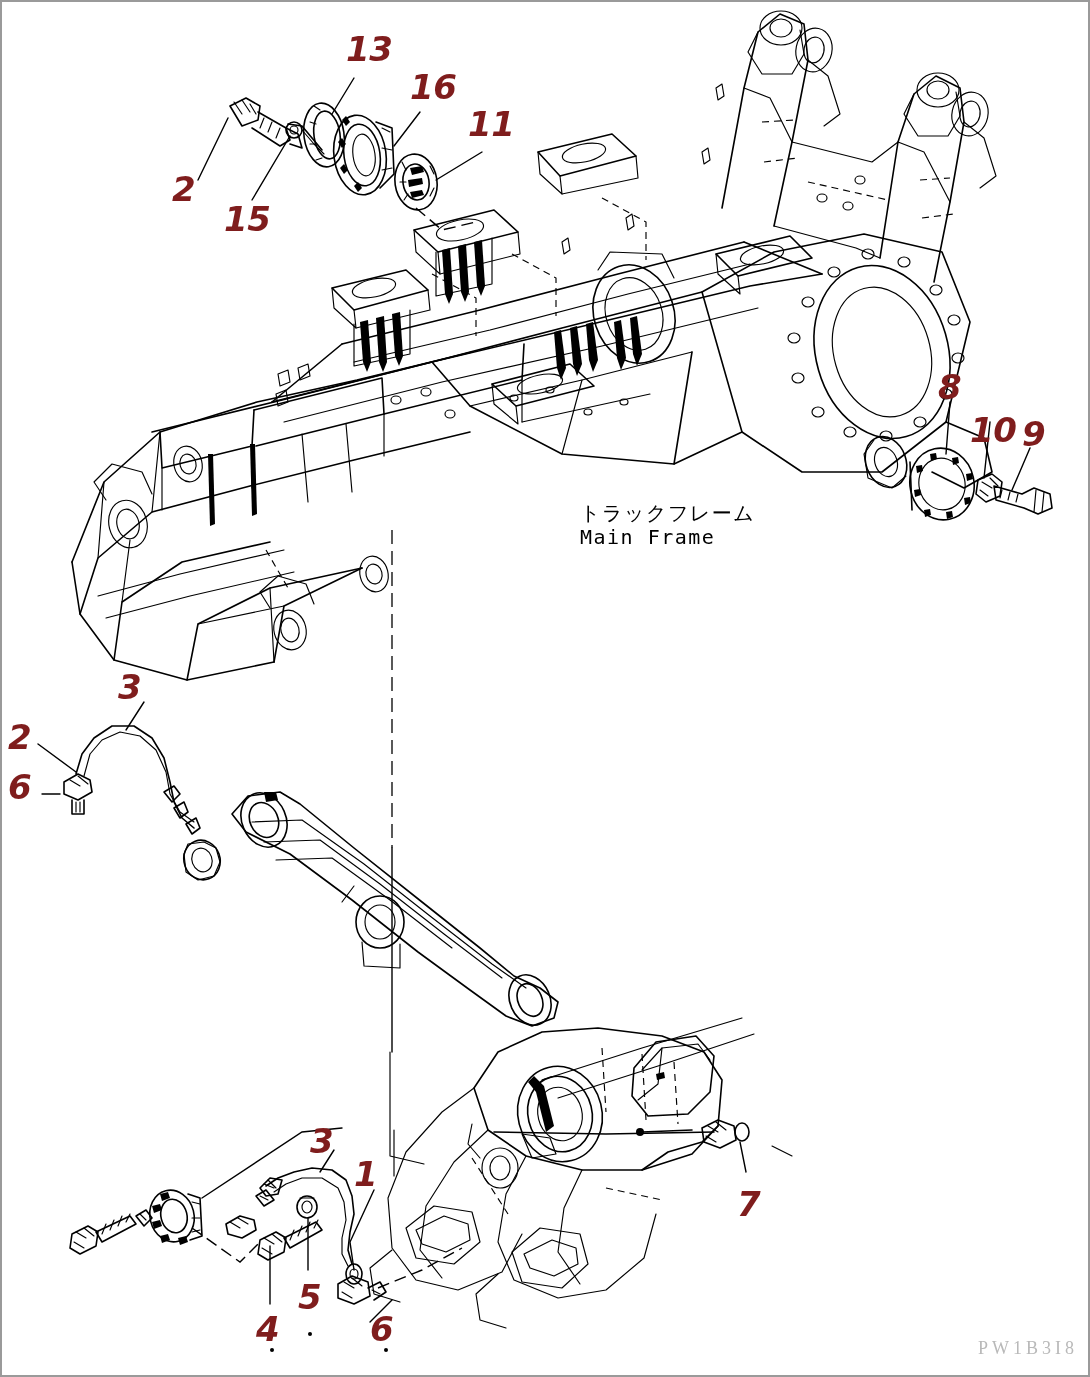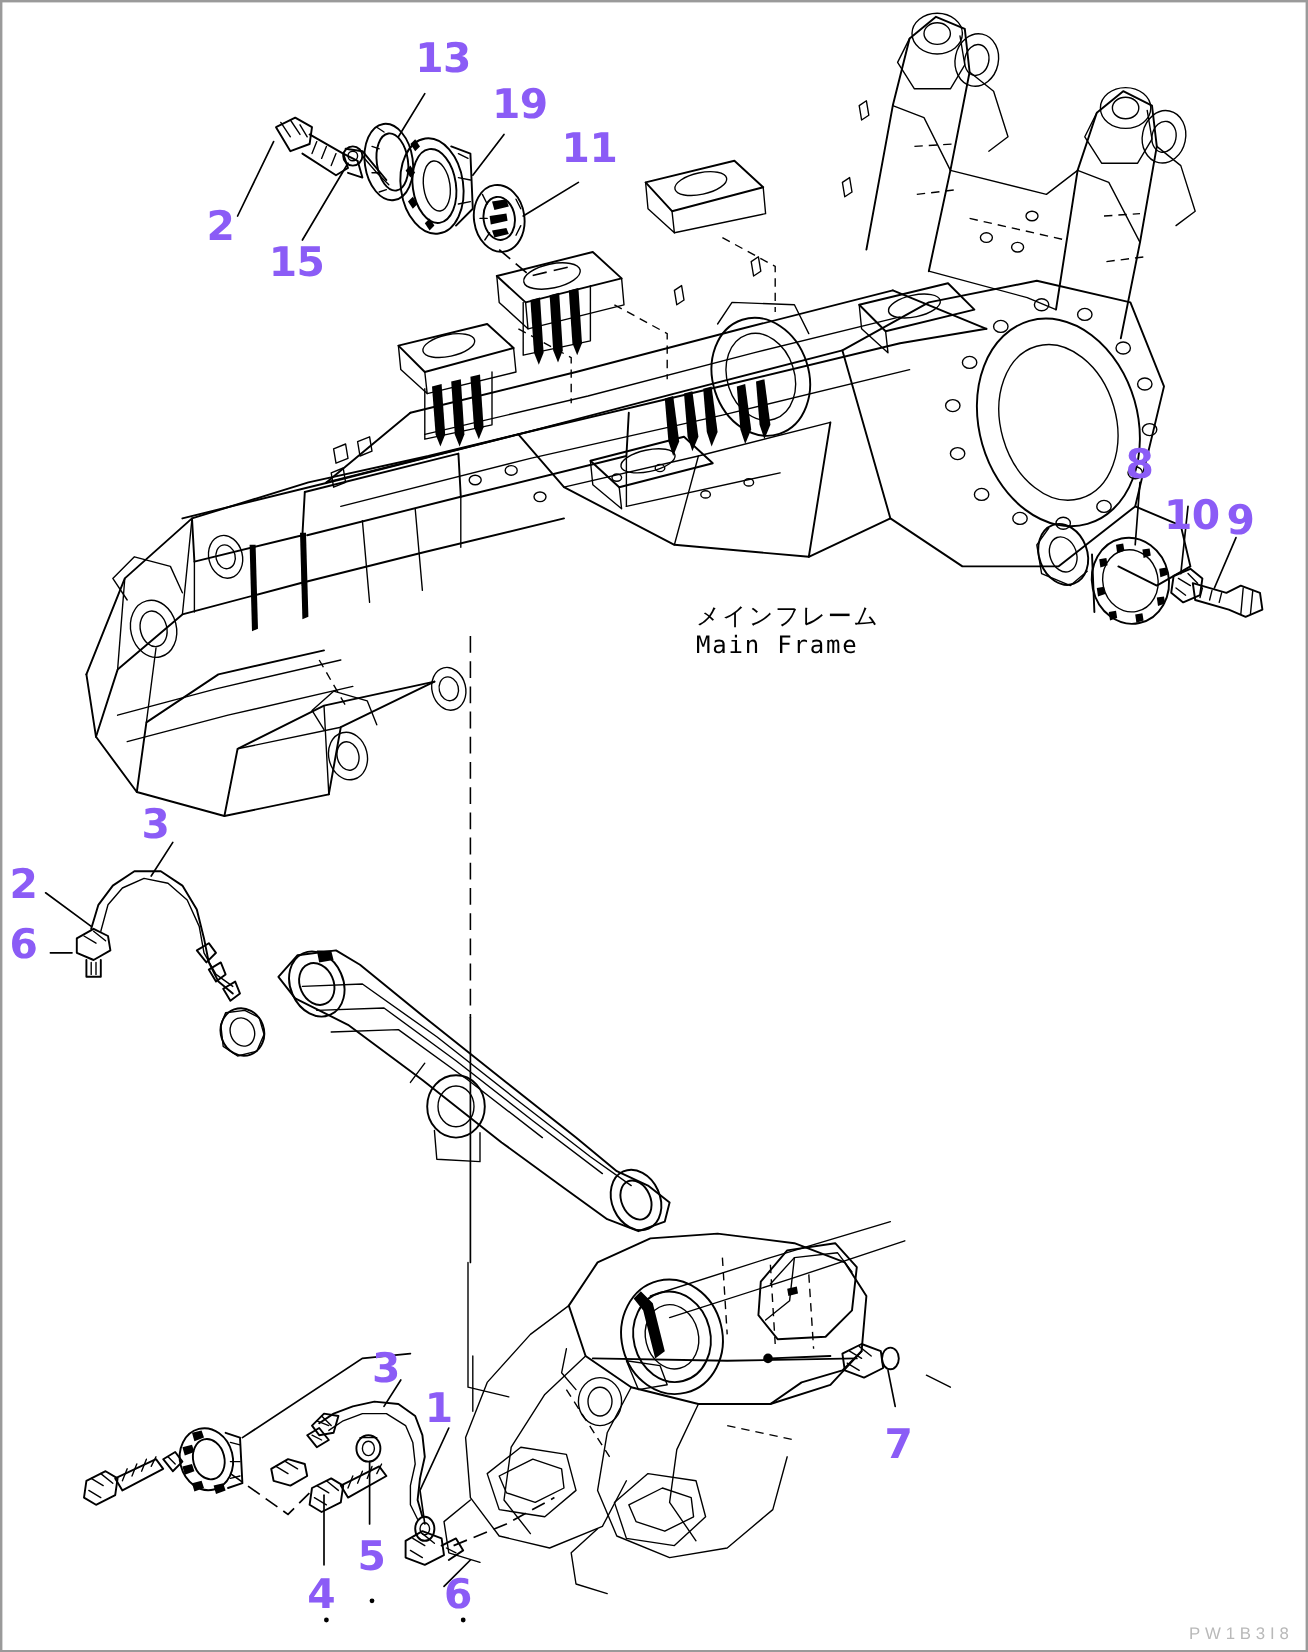--- a/index.html
+++ b/index.html
@@ -23,44 +23,45 @@
     overflow: hidden;
   }
   #drawing {
     position: absolute;
     left: 0; top: 0;
     width: 1090px;
     height: 1377px;
   }
   .callout {
     position: absolute;
-    color: #8b5cf6;
+    color: #7f1d1d;
     font-family: "DejaVu Sans", sans-serif;
     font-weight: bold;
     font-size: 34px;
     line-height: 1;
     letter-spacing: -0.5px;
     user-select: none;
+    font-style: italic;
   }
   .frame-label {
     position: absolute;
     color: #000000;
     font-family: "DejaVu Sans Mono", monospace;
     font-size: 20px;
     line-height: 1.18;
     white-space: pre;
     letter-spacing: 1.5px;
   }
   .corner-code {
     position: absolute;
     right: 10px;
-    bottom: 6px;
+    bottom: 16px;
     color: #b9b9b9;
-    font-family: Liberation Sans, sans-serif;
-    font-size: 14px;
+    font-family: Liberation Serif, serif;
+    font-size: 18px;
     letter-spacing: 4px;
   }
 </style>
 </head>
 <body>
 
 <div id="page">
 
   <svg id="drawing" viewBox="0 0 1090 1377" xmlns="http://www.w3.org/2000/svg">
     <defs>
@@ -535,39 +536,39 @@
     <path class="ln-t" d="M388 1050 L388 1154 L422 1162"></path>
     <path class="ln-t" d="M392 1174 L392 1128"></path>
     <path class="ln-t" d="M770 1144 L790 1154"></path>
 
     <circle class="fillk" cx="270" cy="1348" r="2"></circle>
     <circle class="fillk" cx="308" cy="1332" r="2"></circle>
     <circle class="fillk" cx="384" cy="1348" r="2"></circle>
   </svg>
 
   <div class="callout" style="left:344px; top:30px;">13</div>
-  <div class="callout" style="left:408px; top:68px;">19</div>
+  <div class="callout" style="left:408px; top:68px;">16</div>
   <div class="callout" style="left:466px; top:105px;text-align:center;">11</div>
   <div class="callout" style="left:170px; top:170px;">2</div>
   <div class="callout" style="left:222px; top:200px;">15</div>
 
   <div class="callout" style="left:936px; top:368px;">8</div>
   <div class="callout" style="left:968px; top:411px;">10</div>
   <div class="callout" style="left:1020px; top:415px;">9</div>
 
   <div class="callout" style="left:116px; top:668px;">3</div>
   <div class="callout" style="left:6px;   top:718px;">2</div>
   <div class="callout" style="left:6px;   top:768px;">6</div>
 
   <div class="callout" style="left:308px; top:1122px;">3</div>
   <div class="callout" style="left:352px; top:1155px;">1</div>
   <div class="callout" style="left:735px; top:1185px;">7</div>
   <div class="callout" style="left:254px; top:1310px;">4</div>
   <div class="callout" style="left:296px; top:1278px;">5</div>
   <div class="callout" style="left:368px; top:1310px;">6</div>
 
-  <div class="frame-label" style="left:578px; top:500px;">メインフレーム
+  <div class="frame-label" style="left:578px; top:500px;">トラックフレーム
 Main Frame</div>
 
 
   <div class="corner-code">PW1B3I8</div>
 
 </div>
 
 </body></html>

